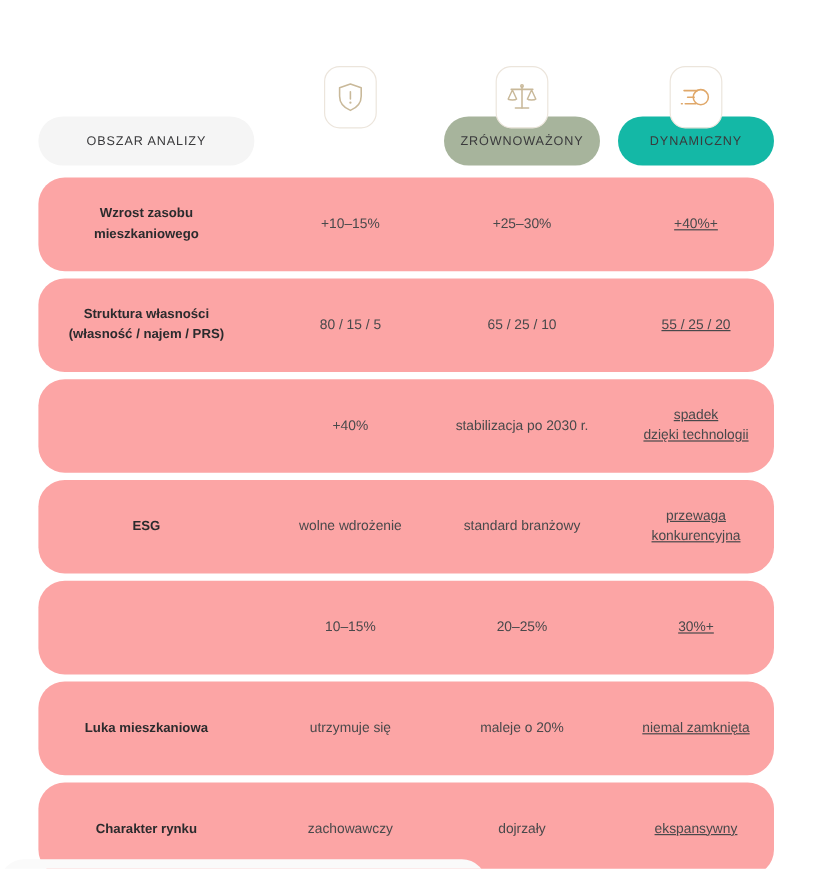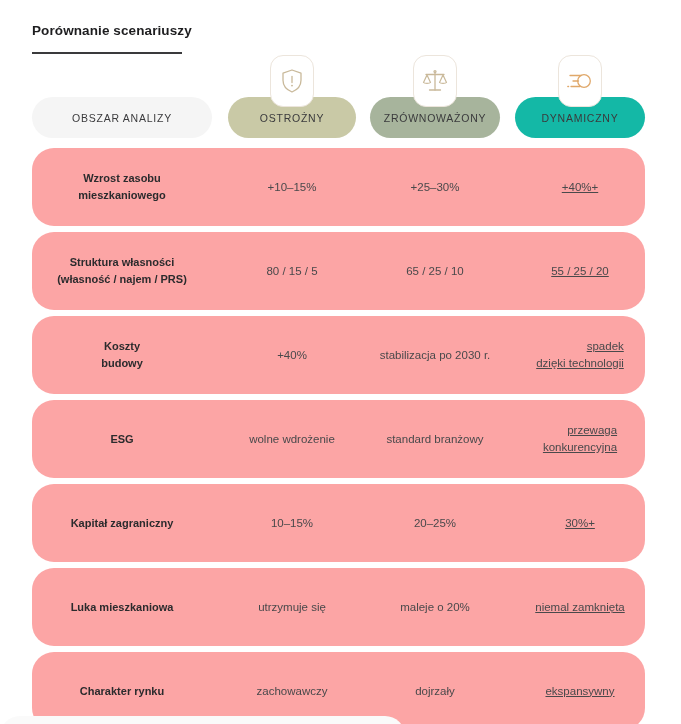--- a/index.html
+++ b/index.html
@@ -119,53 +119,45 @@
     font-weight: bold;
     color: #2b2b2d;
   }
   .cell-v0 { left: 196px; width: 128px; }
   .cell-v1 { left: 338px; width: 130px; }
   .cell-v2 { left: 483px; width: 130px; text-decoration: underline; }
   .cell-value {
     font-size: 11.5px;
     font-weight: normal;
     color: #49494b;
-    text-align: right;
   }
 
   
   .bottom-peek {
     position: absolute;
     left: 0px;
     top: 716px;
     width: 405px;
     height: 40px;
     background: #fafafa;
     border-radius: 22px;
   }
 </style>
 </head>
 <body>
 
 <div class="page">
 
-  <div class="title-block">
-    <div class="page-title">Porównanie scenariuszy</div>
-    <div class="title-rule"></div>
-  </div>
 
   <div class="header-row">
 
     <div class="pill pill-area">
       <span>OBSZAR ANALIZY</span>
     </div>
 
-    <div class="pill pill-c0">
-      <span>OSTROŻNY</span>
-    </div>
 
     <div class="pill pill-c1">
       <span>ZRÓWNOWAŻONY</span>
     </div>
 
     <div class="pill pill-c2">
       <span>DYNAMICZNY</span>
     </div>
 
     <div class="icon-card i0">
@@ -227,23 +219,20 @@
           <span>80 / 15 / 5</span>
         </div>
         <div class="cell cell-value cell-v1">
           <span>65 / 25 / 10</span>
         </div>
         <div class="cell cell-value cell-v2">
           <span>55 / 25 / 20</span>
         </div>
       </div>
       <div class="row">
-        <div class="cell cell-label">
-          <span>Koszty<br>budowy</span>
-        </div>
         <div class="cell cell-value cell-v0">
           <span>+40%</span>
         </div>
         <div class="cell cell-value cell-v1">
           <span>stabilizacja po 2030 r.</span>
         </div>
         <div class="cell cell-value cell-v2">
           <span>spadek<br>dzięki technologii</span>
         </div>
       </div>
@@ -255,23 +244,20 @@
           <span>ESG</span>
         </div>
         <div class="cell cell-value cell-v1">
           <span>standard branżowy</span>
         </div>
         <div class="cell cell-value cell-v2">
           <span>przewaga<br>konkurencyjna</span>
         </div>
       </div>
       <div class="row">
-        <div class="cell cell-label">
-          <span>Kapitał zagraniczny</span>
-        </div>
         <div class="cell cell-value cell-v0">
           <span>10–15%</span>
         </div>
         <div class="cell cell-value cell-v1">
           <span>20–25%</span>
         </div>
         <div class="cell cell-value cell-v2">
           <span>30%+</span>
         </div>
       </div>

